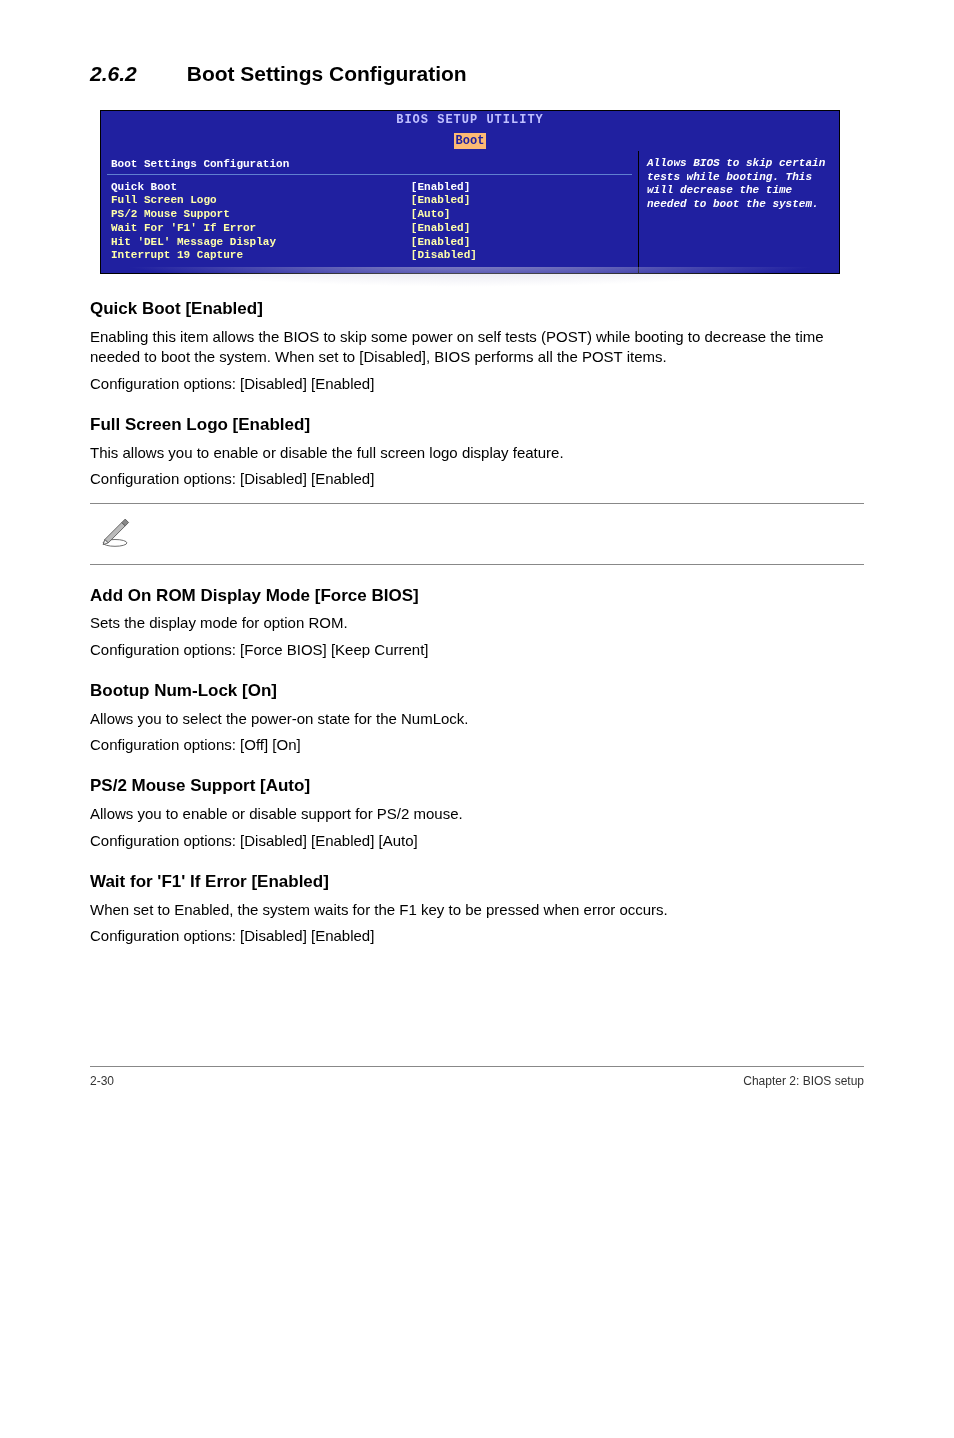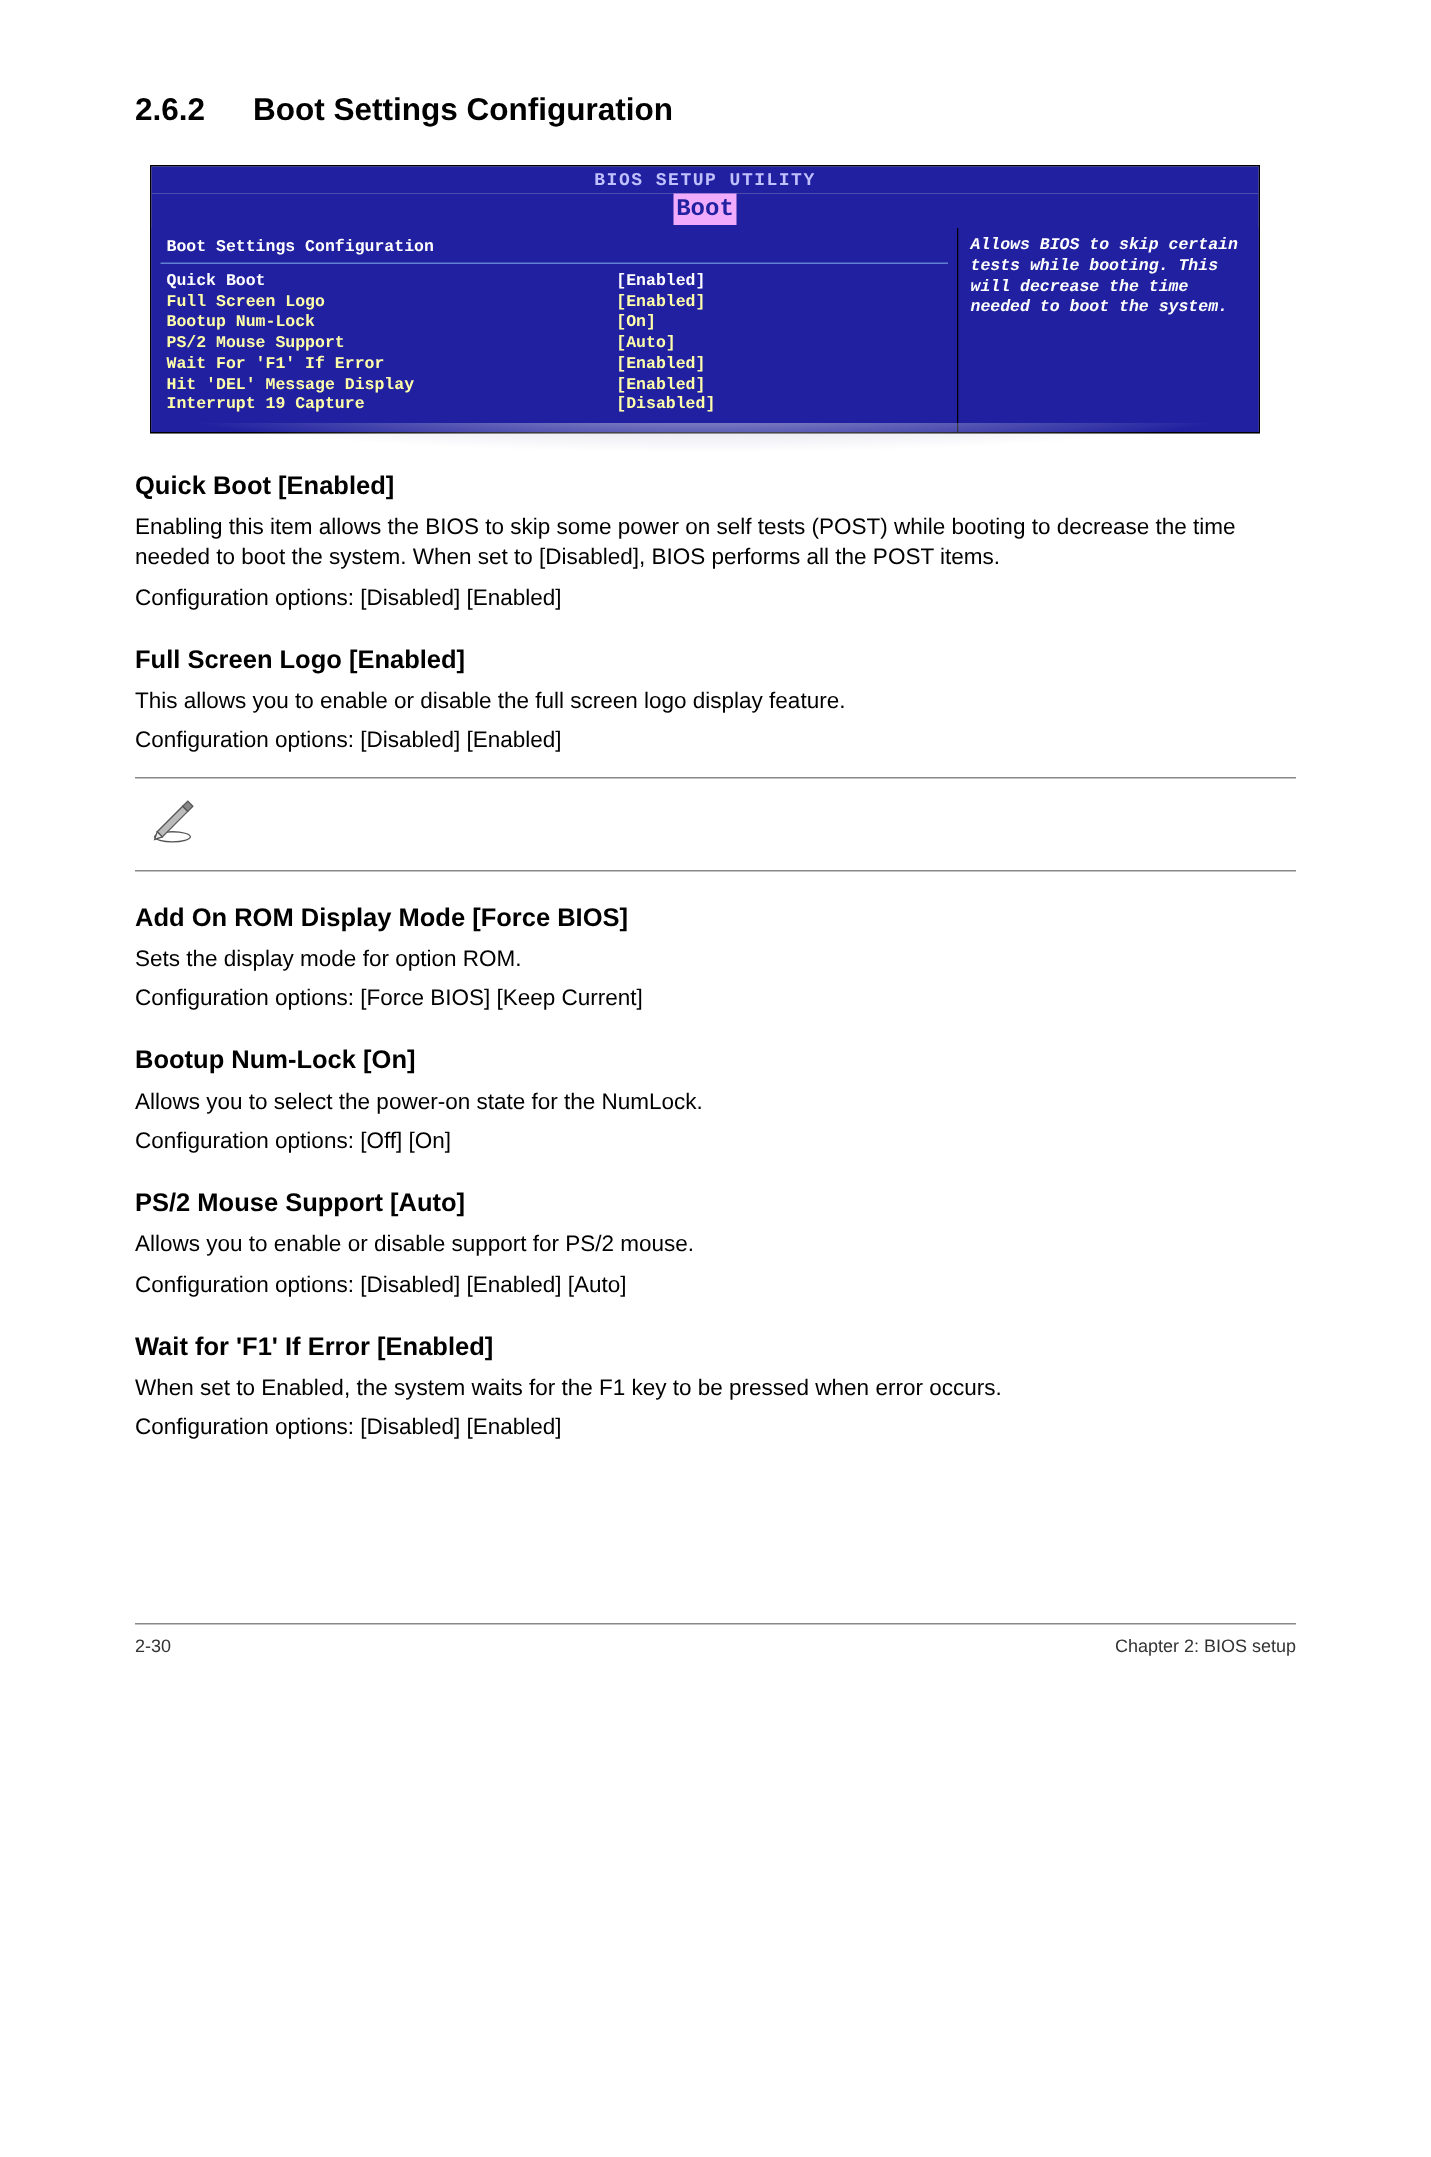--- a/index.html
+++ b/index.html
@@ -11,21 +11,21 @@
     margin: 0 auto;
     padding: 60px 90px 40px 90px;
     font-size: 15px;
     line-height: 1.35;
   }
   .h2 {
     font-size: 21px;
     font-weight: bold;
     margin-bottom: 22px;
   }
-  .h2 .num { display: inline-block; margin-right: 32px; }
+  .h2 .num { display: inline-block; margin-right: 50px; font-style: italic; }
   .bios-box {
     border: 1px solid #000;
     background: #d3d3d3;
     margin-bottom: 24px;
     position: relative;
     width: 740px;
     margin-left: 10px;
   }
   .bios-title-row {
     background: #2020a0;
@@ -37,24 +37,24 @@
     padding: 1px 0 0 0;
     letter-spacing: 1px;
   }
   .bios-tab-row {
     background: #2020a0;
     text-align: center;
     padding-bottom: 2px;
   }
   .bios-tab {
     display: inline-block;
-    background: #f0abfc;
+    background: #fdba74;
     color: #2020a0;
     font-family: "Courier New", monospace;
-    font-size: 16px;
+    font-size: 12px;
     font-weight: bold;
     padding: 0 2px;
   }
   .bios-body {
     display: flex;
     background: #2020a0;
   }
   .bios-left {
     flex: 1;
     background: #2020a0;
@@ -144,24 +144,20 @@
       <div class="bios-left-header">Boot Settings Configuration</div>
       <div class="bios-row sel">
         <div class="bios-label">Quick Boot</div>
         <div class="bios-value">[Enabled]</div>
       </div>
       <div class="bios-row">
         <div class="bios-label">Full Screen Logo</div>
         <div class="bios-value">[Enabled]</div>
       </div>
       <div class="bios-row">
-        <div class="bios-label">Bootup Num-Lock</div>
-        <div class="bios-value">[On]</div>
-      </div>
-      <div class="bios-row">
         <div class="bios-label">PS/2 Mouse Support</div>
         <div class="bios-value">[Auto]</div>
       </div>
       <div class="bios-row">
         <div class="bios-label">Wait For 'F1' If Error</div>
         <div class="bios-value">[Enabled]</div>
       </div>
       <div class="bios-row">
         <div class="bios-label">Hit 'DEL' Message Display</div>
         <div class="bios-value">[Enabled]</div>

